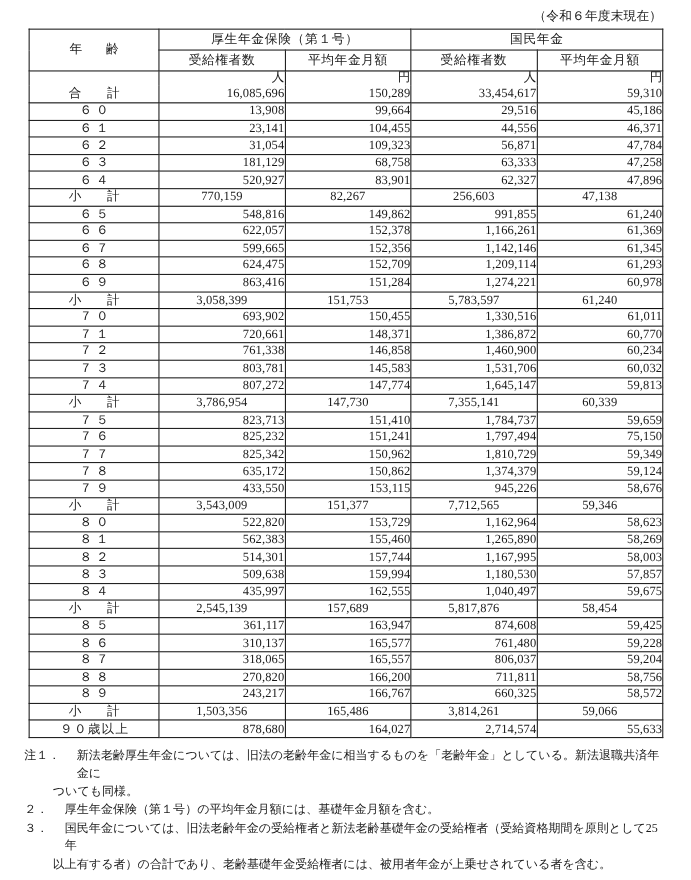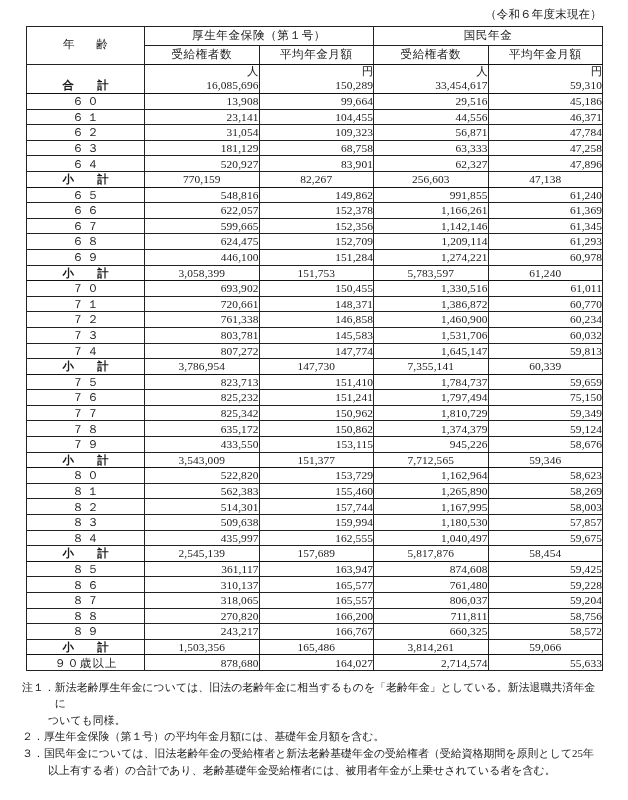--- a/index.html
+++ b/index.html
@@ -84,21 +84,20 @@
   td.age {
     text-align: center;
     letter-spacing: 3.5px;
     text-indent: 3.5px;
     height: 14.6px;
     font-size: 11.4px;
   }
   td.age.sub, td.age.total {
     letter-spacing: 6px;
     text-indent: 6px;
-    font-weight: bold;
   }
   td.age.over {
     letter-spacing: 1.2px;
     text-indent: 1.2px;
   }
   td.num {
     text-align: right;
     padding-right: 9px;
     height: 14.6px;
     font-size: 11.4px;
@@ -130,21 +129,21 @@
     letter-spacing: 0.05px;
   }
   .note {
     display: flex;
     align-items: flex-start;
     margin-bottom: 1px;
   }
   .note-label {
     flex: 0 0 auto;
     white-space: nowrap;
-    padding-right: 0;
+    padding-right: 15px;
   }
   .note-body {
     flex: 1 1 auto;
   }
   .note-sub {
     margin-left: 26px;
   }
 </style>
 </head>
 <body>
@@ -256,21 +255,21 @@
           </tr>
           <tr>
             <td class="age">６８</td>
             <td class="num">624,475</td>
             <td class="num">152,709</td>
             <td class="num">1,209,114</td>
             <td class="num">61,293</td>
           </tr>
           <tr>
             <td class="age">６９</td>
-            <td class="num">446,100</td>
+            <td class="num">863,416</td>
             <td class="num">151,284</td>
             <td class="num">1,274,221</td>
             <td class="num">60,978</td>
           </tr>
           <tr class="blockend">
             <td class="age sub">小　計</td>
             <td class="num">3,058,399</td>
             <td class="num">151,753</td>
             <td class="num">5,783,597</td>
             <td class="num">61,240</td>

